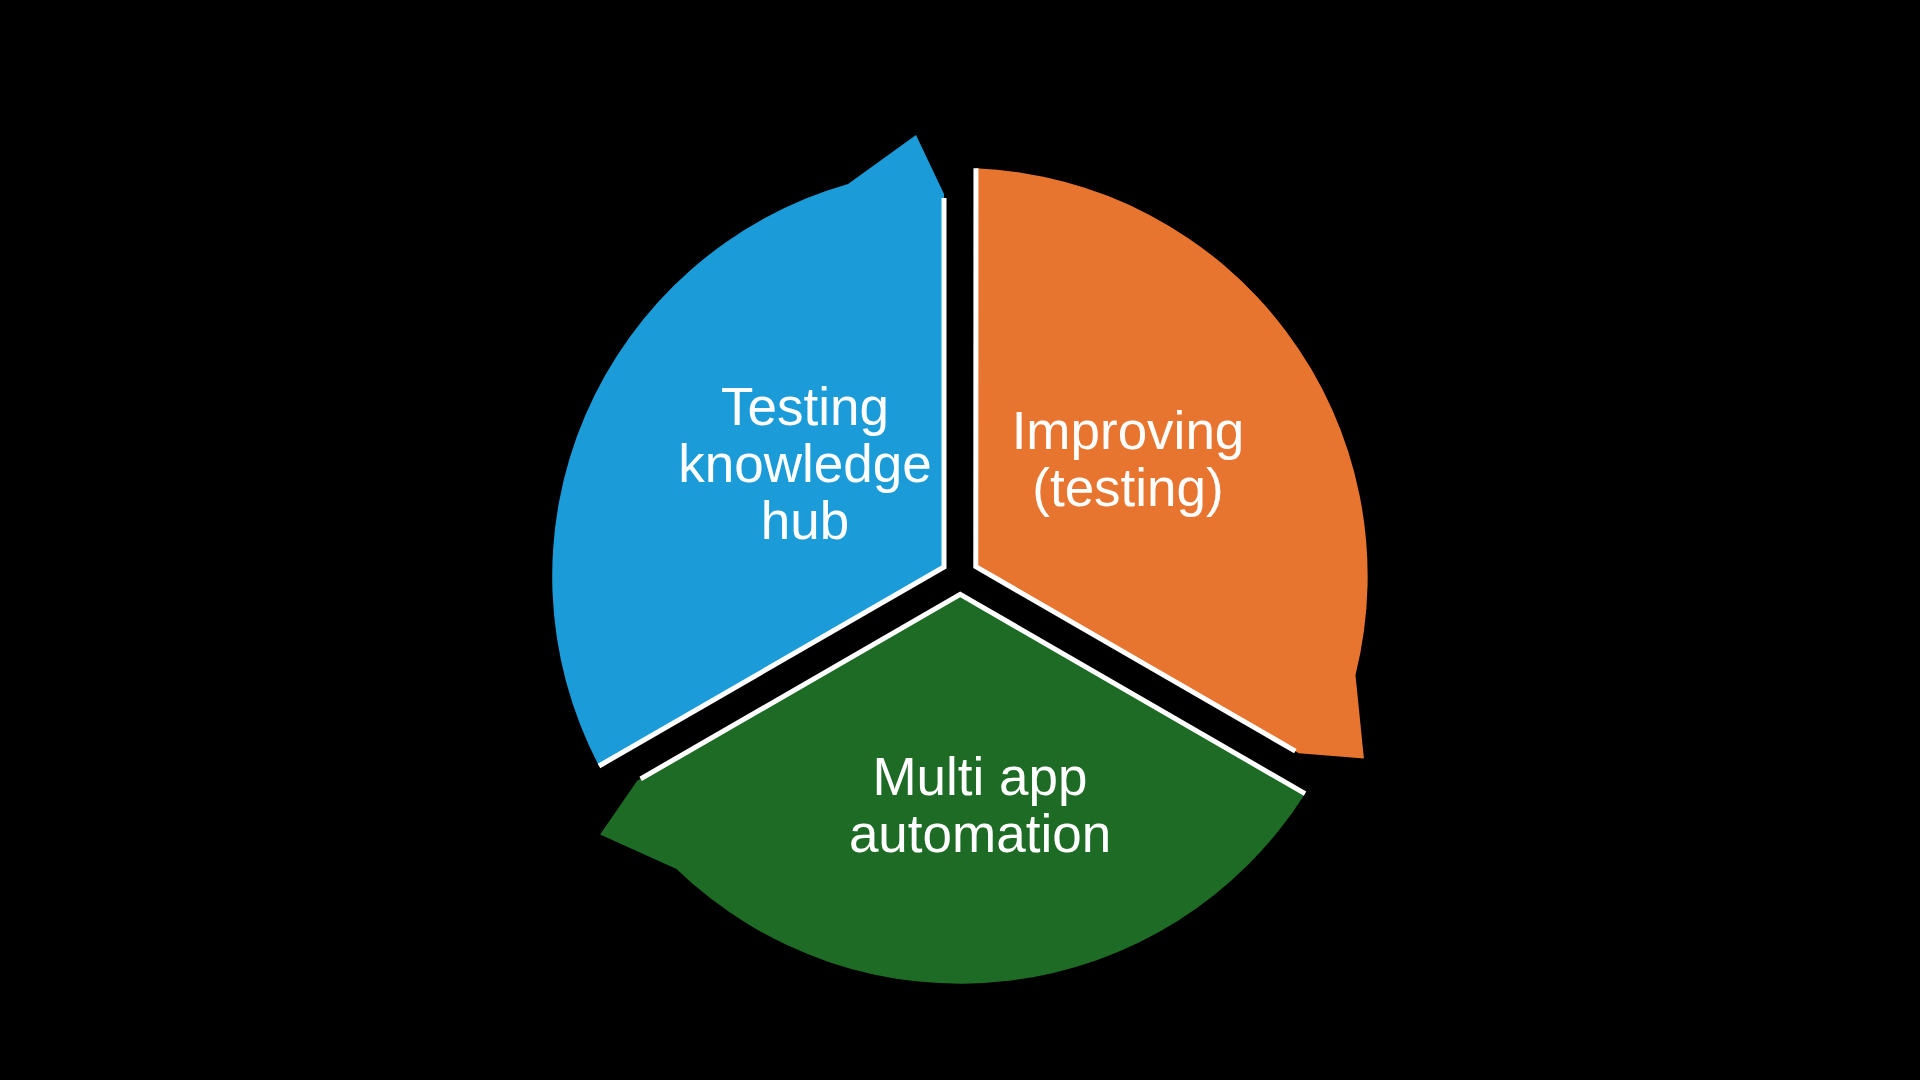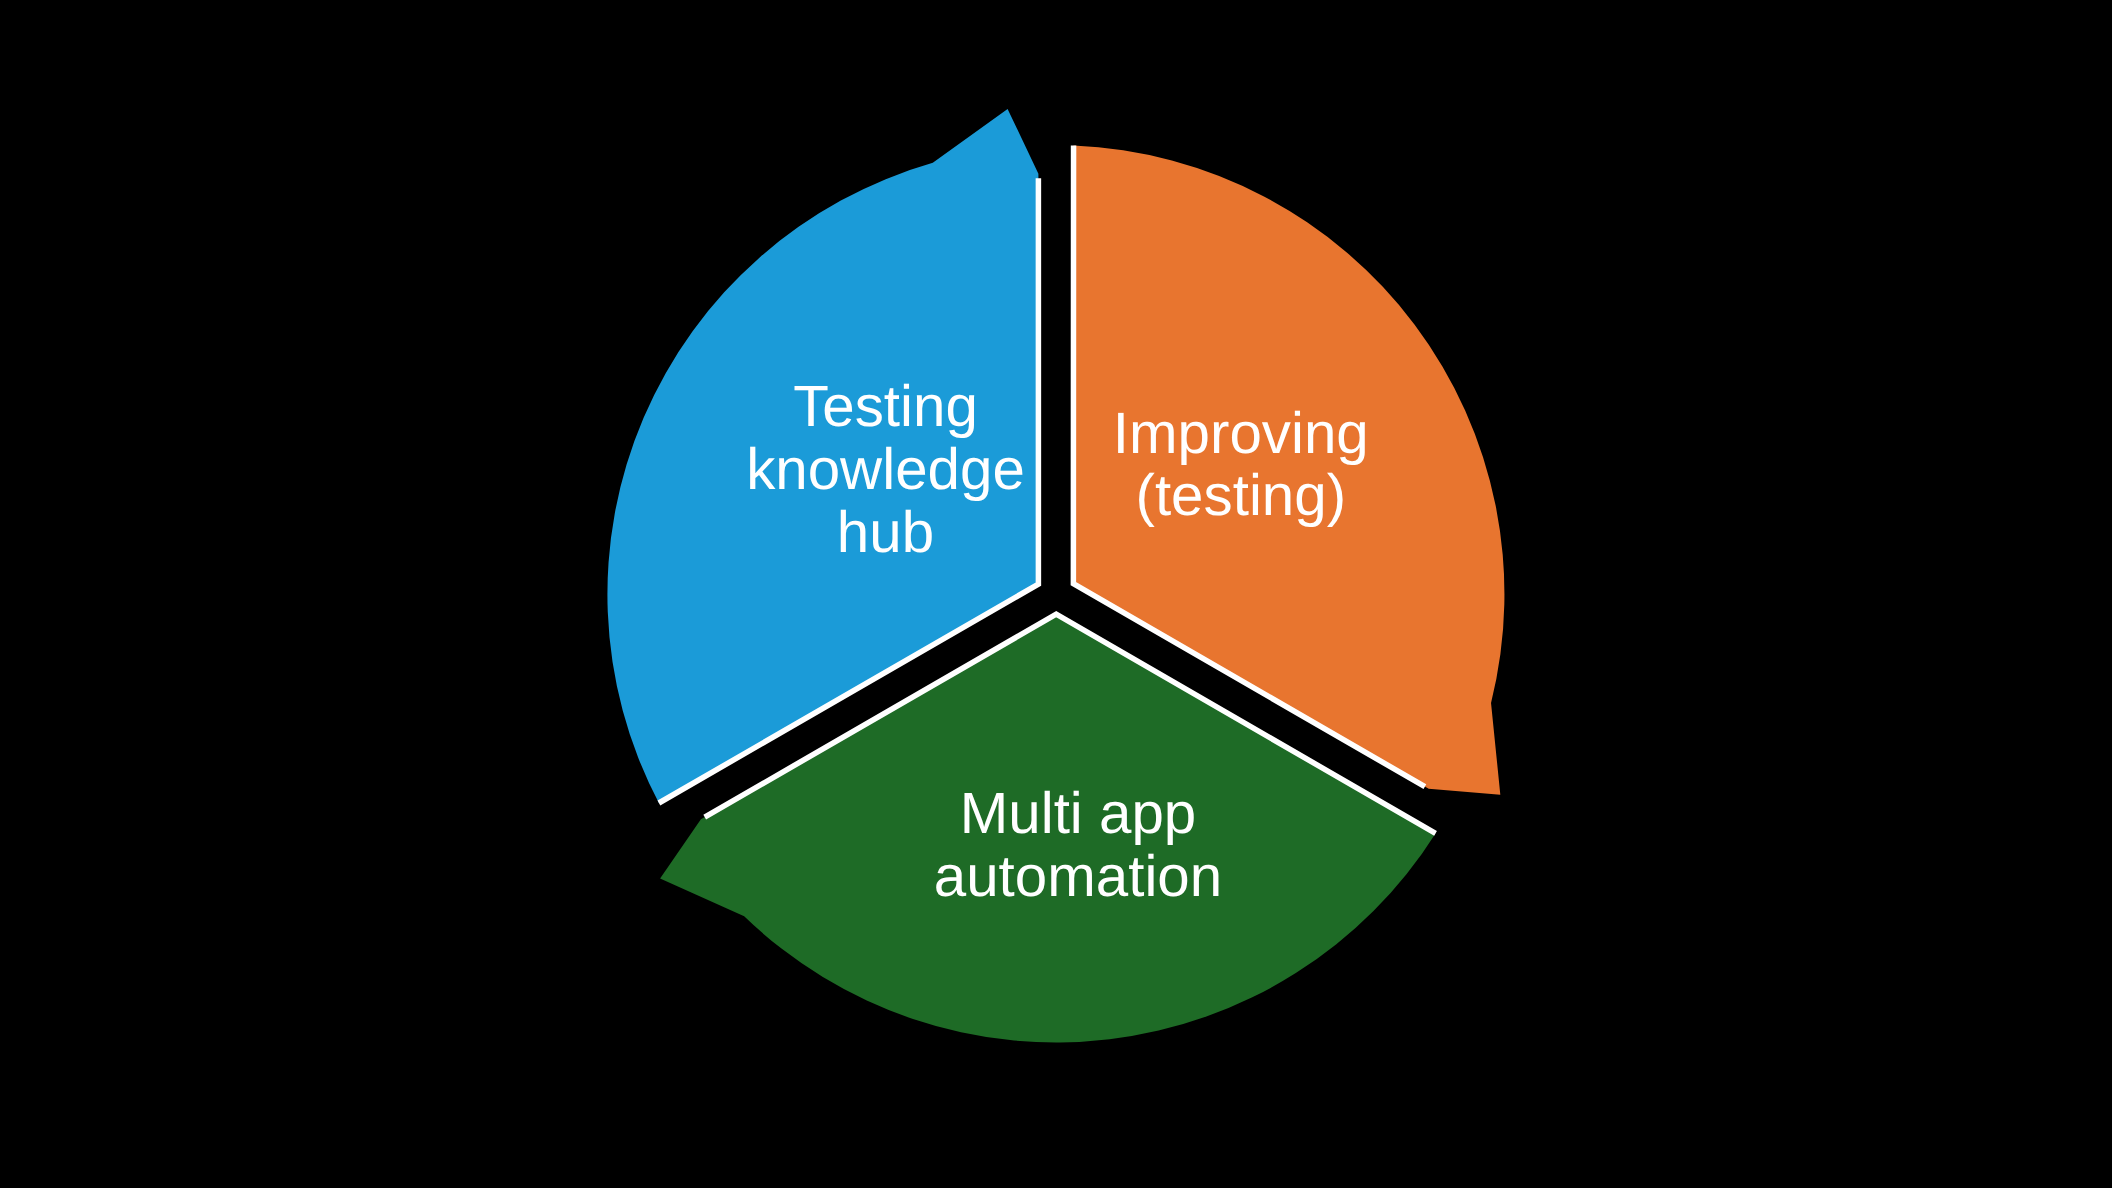--- a/index.html
+++ b/index.html
@@ -8,20 +8,21 @@
     width: 1920px;
     height: 1080px;
     background: #000000;
     overflow: hidden;
   }
   .stage {
     position: relative;
     width: 1920px;
     height: 888px;
     background: #000000;
+    margin-top: 36px;
   }
   svg { display: block; }
   .seg-label {
     font-family: "Liberation Sans", sans-serif;
     font-size: 53px;
     font-weight: 400;
     fill: #FFFFFF;
     text-anchor: middle;
     dominant-baseline: central;
   }

